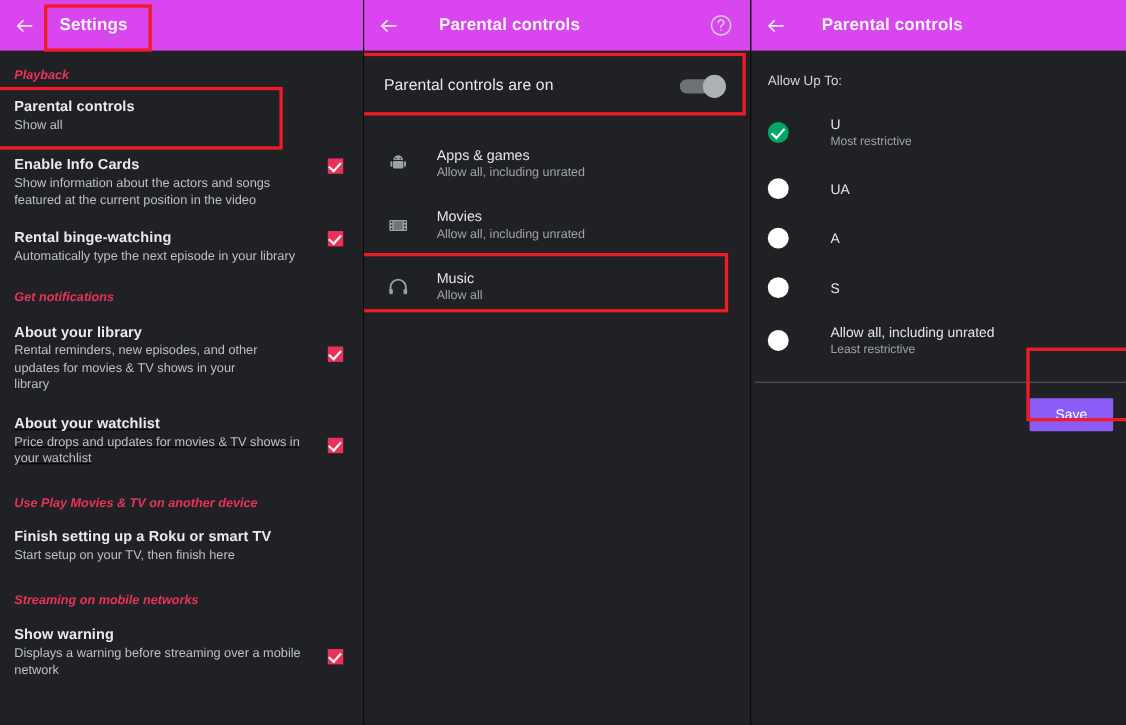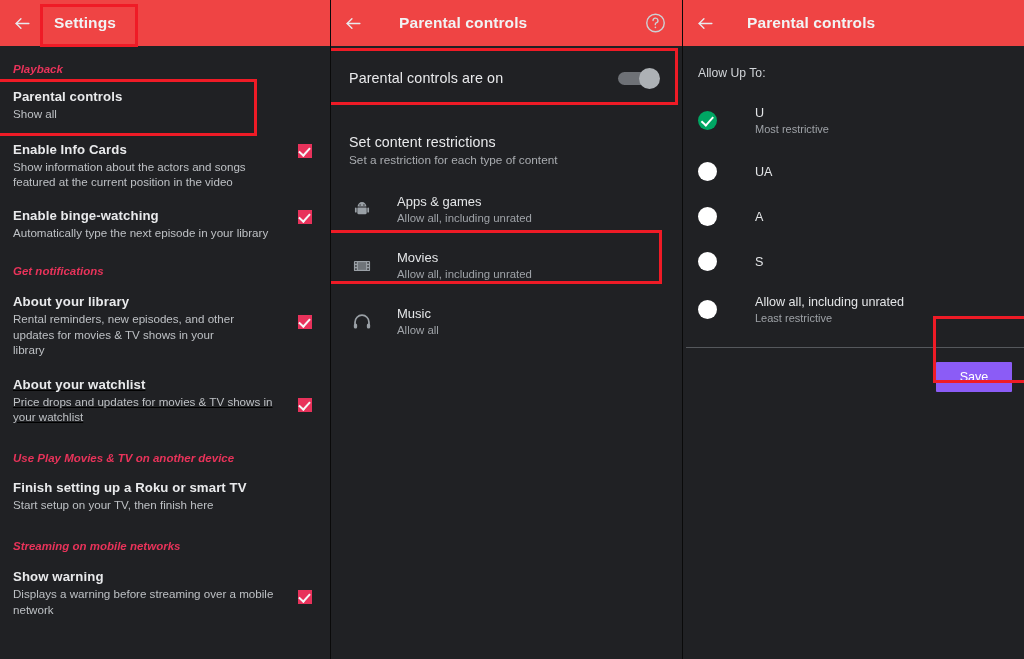--- a/index.html
+++ b/index.html
@@ -18,21 +18,21 @@
 
   
   .panel { position: relative; height: 659px; background: #202124; overflow: hidden; }
   .panel-1 { width: 330px; }
   .panel-2 { width: 352px; border-left: 1px solid #0a0a0a; }
   .panel-3 { width: 342px; border-left: 1px solid #0a0a0a; }
 
   .appbar {
     height: 46px;
     display: flex; align-items: center;
-    background: #ef4444;
+    background: #d946ef;
     position: relative;
   }
   .back-icon {
     width: 44px; height: 46px;
     display: flex; align-items: center; justify-content: center;
     color: #e8eaed;
   }
   .back-icon svg { width: 19px; height: 19px; }
   .appbar-title {
     color: #f1f3f4;
@@ -212,21 +212,21 @@
     <div class="row" style="margin-top:19px;">
       <div class="row-text">
         <div class="row-title">Enable Info Cards</div>
         <div class="row-sub" style="max-width:280px;">Show information about the actors and songs featured at the current position in the video</div>
       </div>
       <div class="cb on"></div>
     </div>
 
     <div class="row" style="margin-top:17px;">
       <div class="row-text">
-        <div class="row-title">Enable binge-watching</div>
+        <div class="row-title">Rental binge-watching</div>
         <div class="row-sub" style="max-width:285px;">Automatically type the next episode in your library</div>
       </div>
       <div class="cb on"></div>
     </div>
 
     <div class="section-head" style="margin-top:25px;">Get notifications</div>
 
     <div class="row" style="margin-top:16px;gap:44px;">
       <div class="row-text">
         <div class="row-title">About your library</div>
@@ -287,24 +287,20 @@
     </div>
 
     <div class="toggle-row" style="margin-top:4px;justify-content:flex-end;">
       <div class="toggle-label">Parental controls are on</div>
       <div class="switch">
         <div class="track"></div>
         <div class="thumb"></div>
       </div>
     </div>
 
-    <div class="sect2" style="margin-top:14px;">
-      <div class="sect2-title">Set content restrictions</div>
-      <div class="sect2-sub">Set a restriction for each type of content</div>
-    </div>
 
     <div class="cat-row" style="margin-top:15px;">
       <div class="cat-icon">
         <svg viewBox="0 0 24 24" fill="currentColor">
           <path d="M7.5 9.2h9a.6.6 0 0 1 .6.6v5.6a1.2 1.2 0 0 1-1.2 1.2H8.1a1.2 1.2 0 0 1-1.2-1.2V9.8a.6.6 0 0 1 .6-.6z"></path>
           <path d="M7.2 8.2a4.8 4.8 0 0 1 9.6 0z"></path>
           <circle cx="9.9" cy="6.6" r=".75" fill="#202124"></circle>
           <circle cx="14.1" cy="6.6" r=".75" fill="#202124"></circle>
           <rect x="4.3" y="9.4" width="1.9" height="5.4" rx=".95"></rect>
           <rect x="17.8" y="9.4" width="1.9" height="5.4" rx=".95"></rect>

